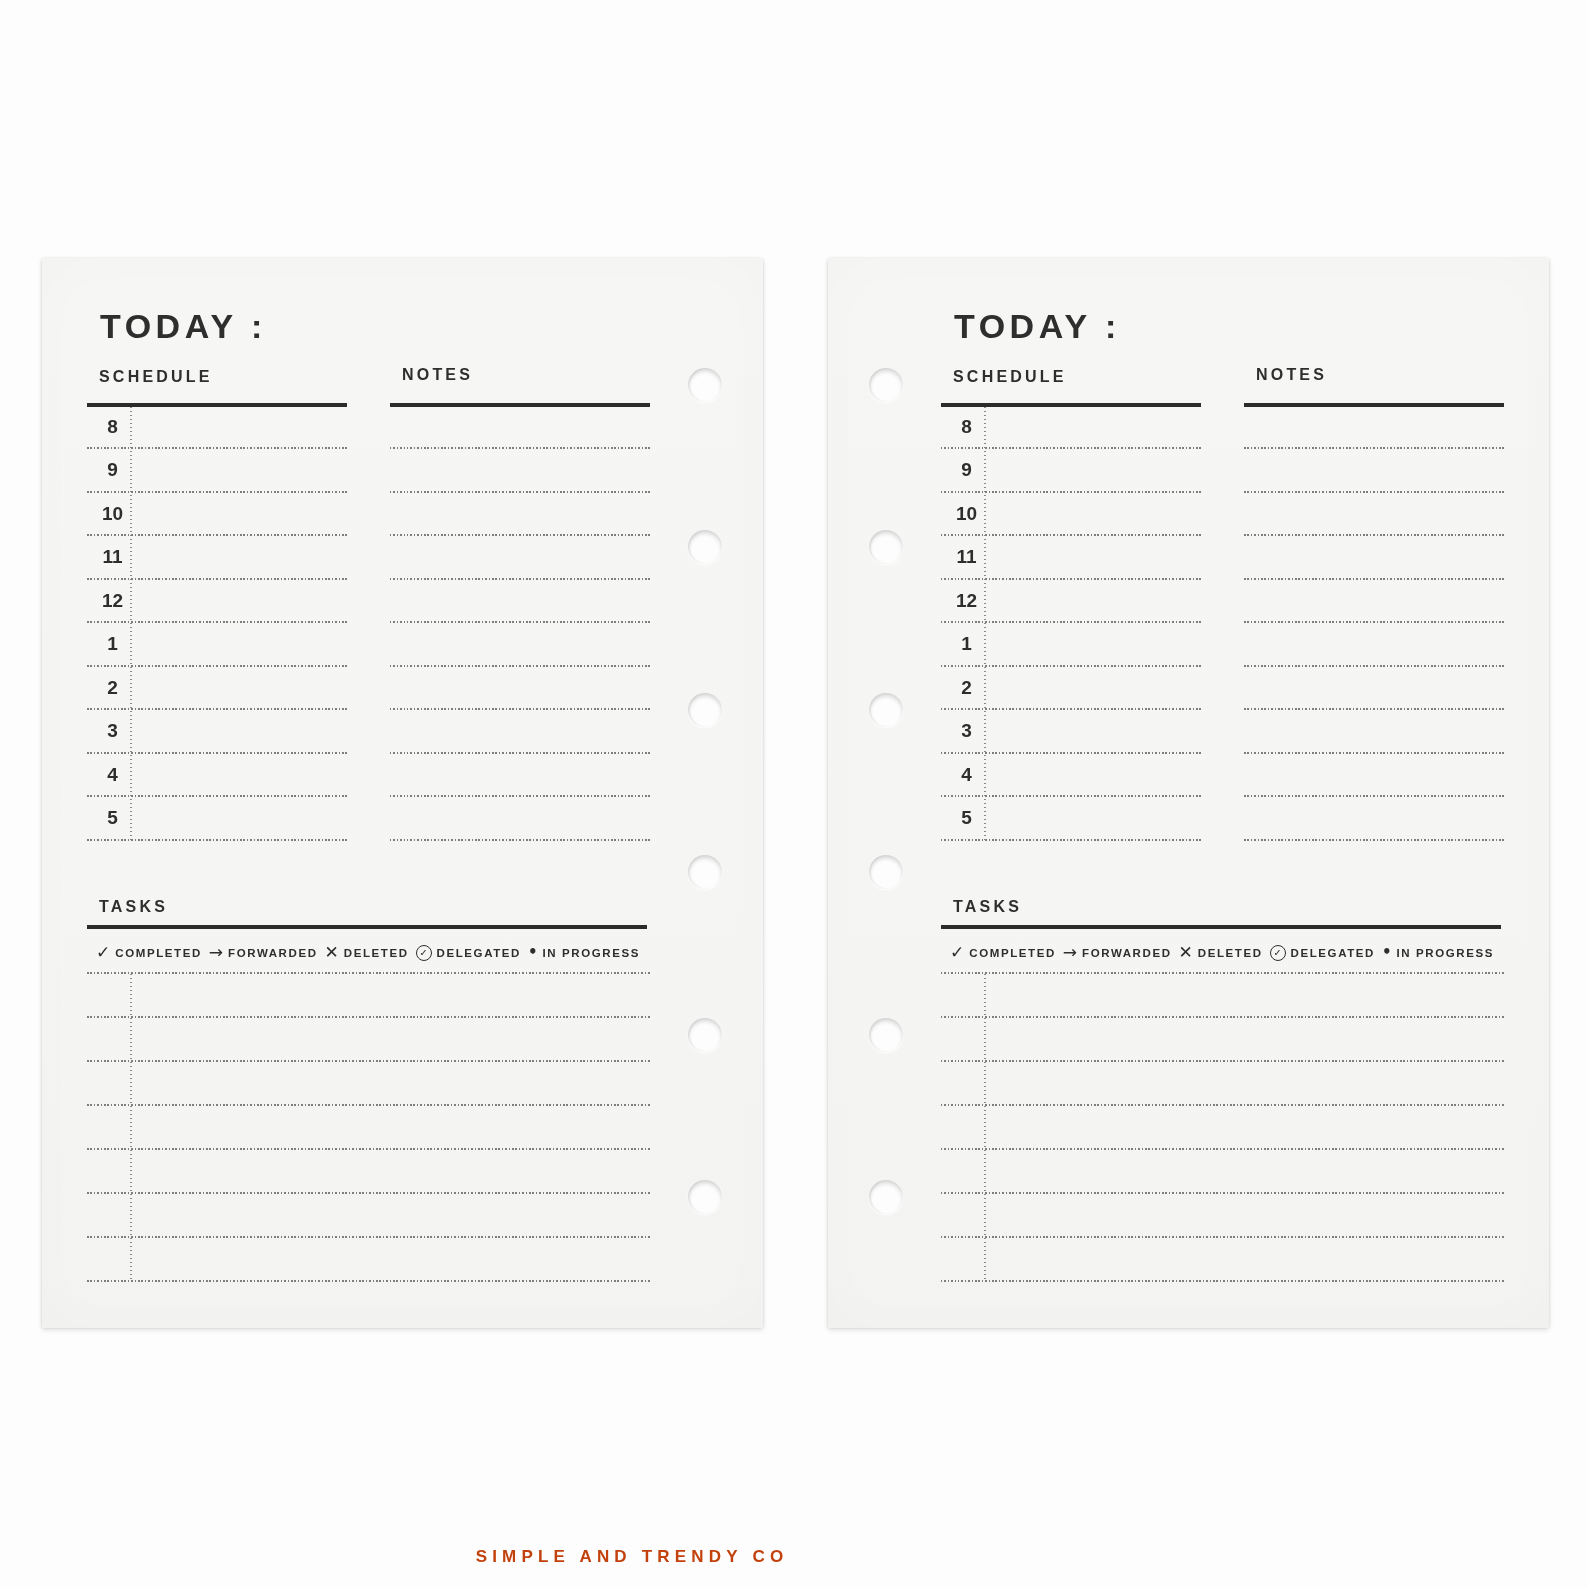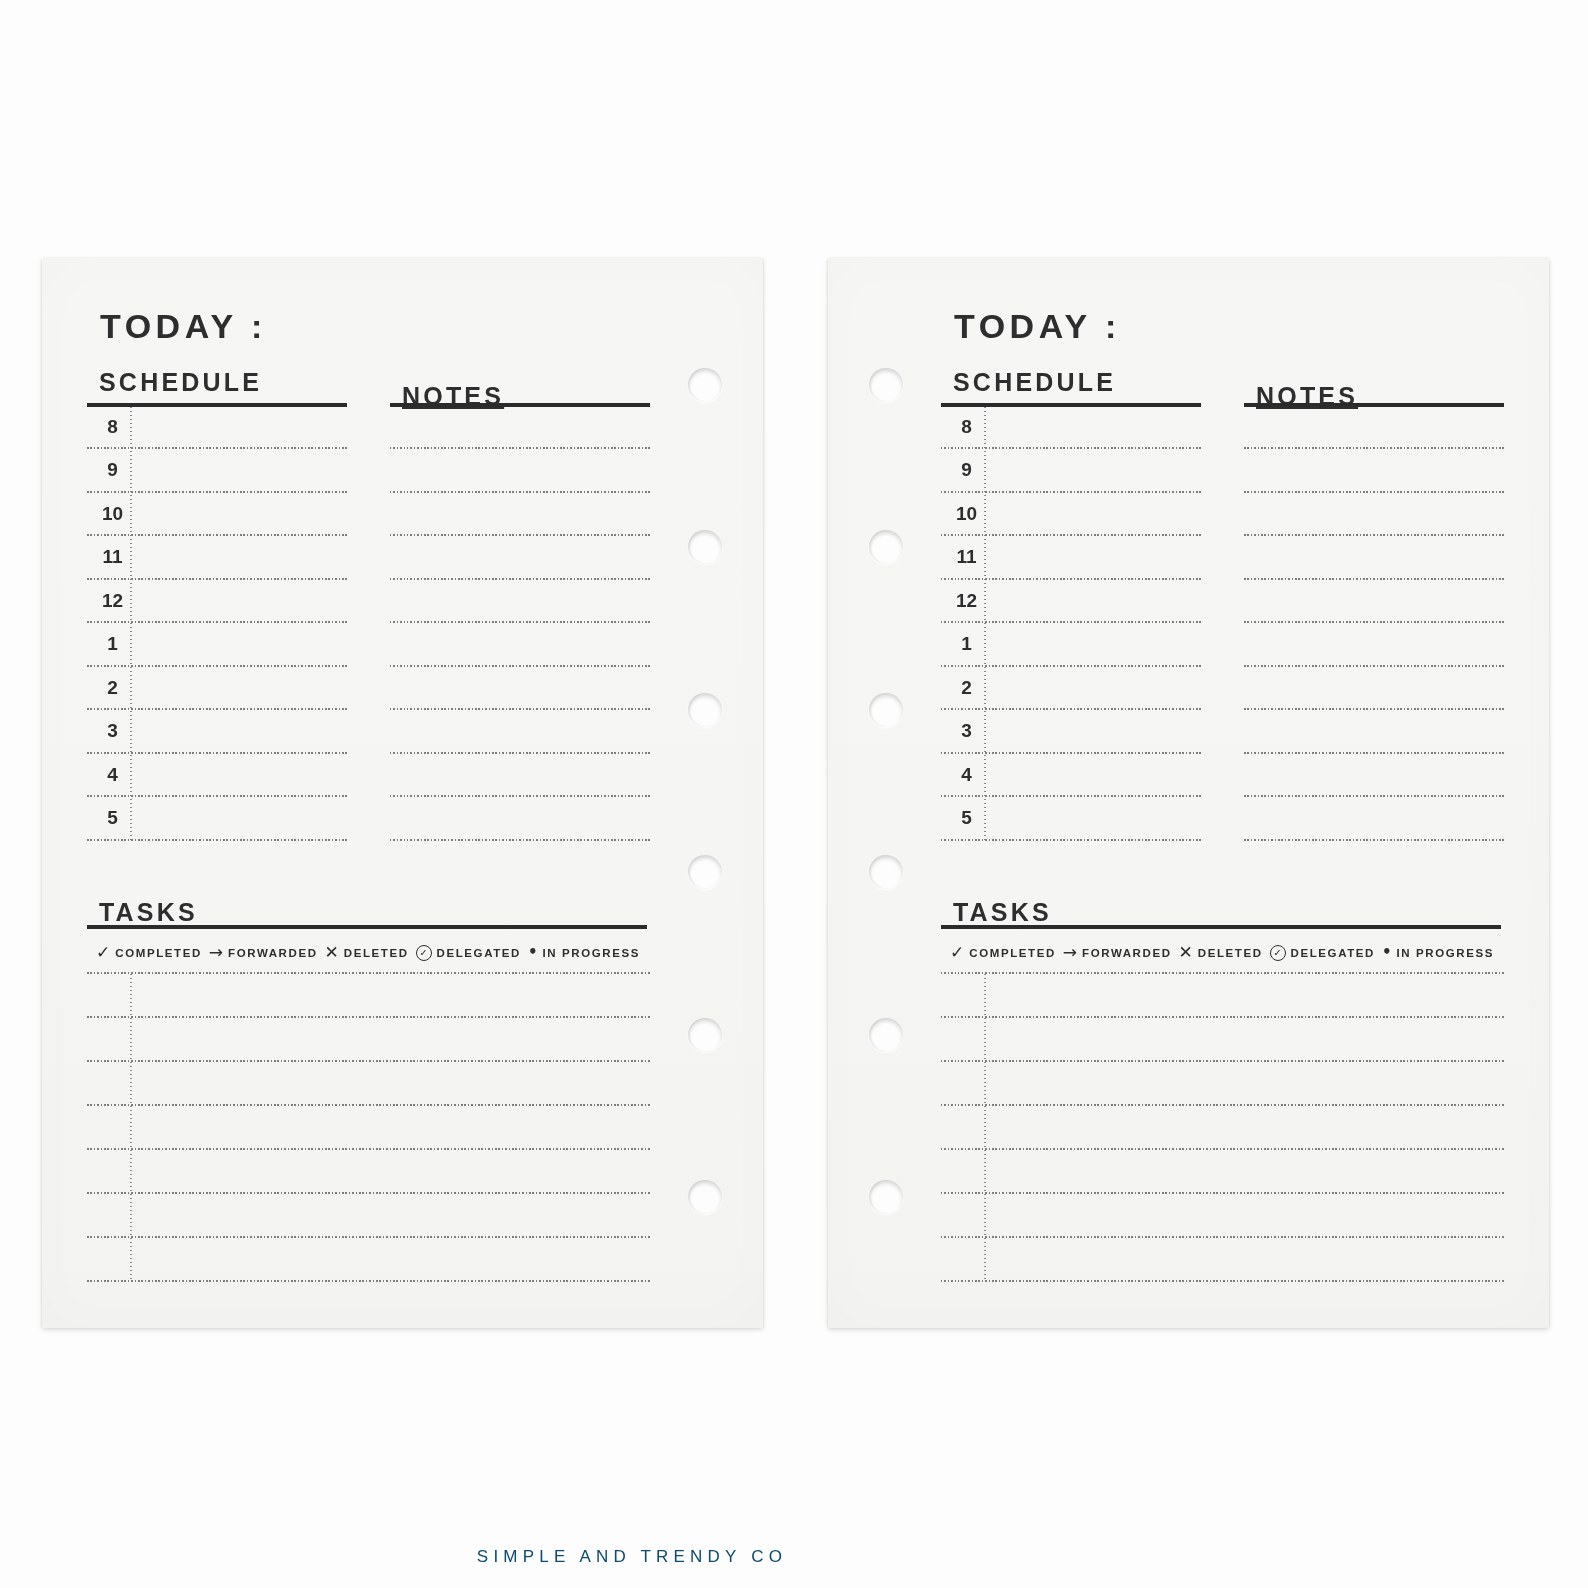--- a/index.html
+++ b/index.html
@@ -35,27 +35,27 @@
     position: absolute;
     top: 49px;
     left: calc(var(--cx) + 13px);
     font-size: 34px;
     font-weight: 700;
     letter-spacing: 4.5px;
     white-space: nowrap;
   }
   .col-header, .tasks-header {
     position: absolute;
-    font-size: 25px;
+    font-size: 16px;
     font-weight: 700;
     letter-spacing: 3.2px;
     white-space: nowrap;
   }
   .sched-header { top: 110px; left: calc(var(--cx) + 12px); }
-  .notes-header { top: 124px; left: calc(var(--cx) + 315px); text-decoration: underline; }
+  .notes-header { top: 108px; left: calc(var(--cx) + 315px); }
   .tasks-header { top: 640px; left: calc(var(--cx) + 12px); }
 
   
   .rule {
     position: absolute;
     height: 3.5px;
     background: #2b2b2b;
   }
   .sched-rule { top: 145px; left: var(--cx); width: 260px; }
   .notes-rule { top: 145px; left: calc(var(--cx) + 303px); width: 260px; }
@@ -172,23 +172,23 @@
   .hole:nth-child(6) { top: 922px; }
 
   
   .footer {
     position: absolute;
     top: 1547px;
     left: 0;
     width: 1264px;
     text-align: center;
     font-size: 17px;
-    font-weight: 400;
+    font-weight: 700;
     letter-spacing: 5.2px;
-    color: #0c4a6e;
+    color: #c2410c;
     white-space: nowrap;
   }
 </style>
 </head>
 <body>
 
 <div class="page page-left">
   <div class="today">TODAY :</div>
 
   <div class="col-header sched-header">SCHEDULE</div>

